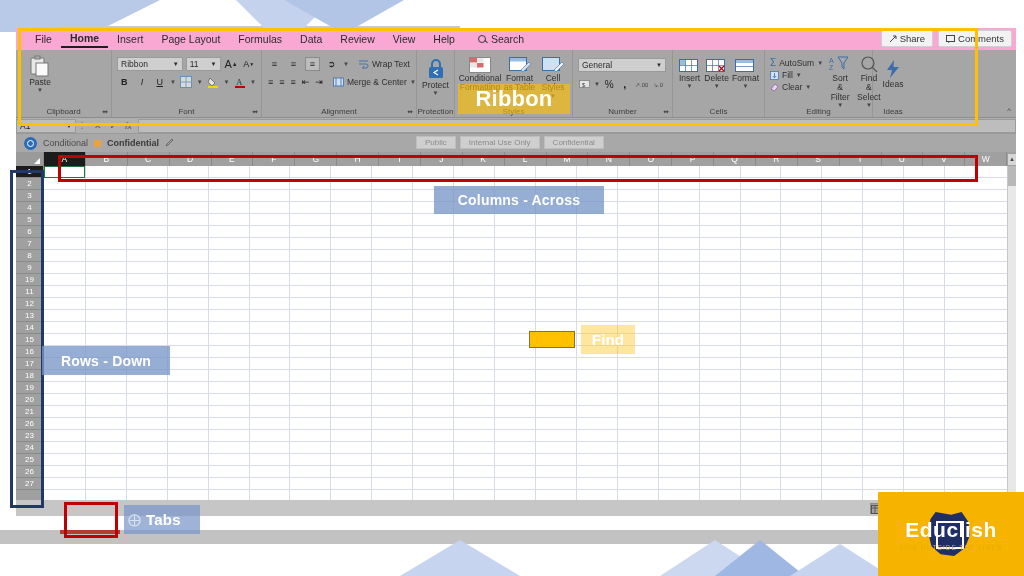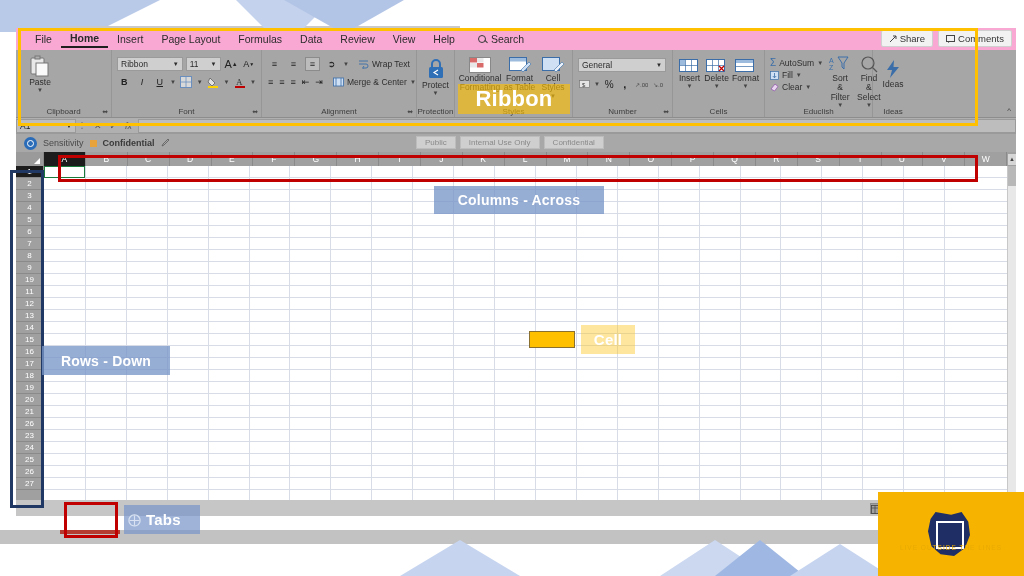--- a/index.html
+++ b/index.html
@@ -483,21 +483,21 @@
           </div>
           <div class="bigbtn" style="width:30px">
             <svg width="20" height="18" viewBox="0 0 20 18">
                 <circle cx="9" cy="8" r="6" fill="none" stroke="#555" stroke-width="1.2"></circle>
                 <path d="M13.5 12.5 L18 17" stroke="#555" stroke-width="1.2"></path>
               </svg>
             <span class="cap">Find &amp; Select</span>
             <span class="chev">▼</span>
           </div>
         </div>
-        <div class="glabel">Educlish</div>
+        <div class="glabel">Editing</div>
       </div>
 
       <div class="rgroup" style="width:40px;border-right:none;">
         <div class="rrow" style="margin-top:6px;justify-content:center;">
           <div class="bigbtn">
             <svg width="18" height="20" viewBox="0 0 18 20">
                 <path d="M10 1 L3 11 L8 11 L6 19 L15 8 L9.5 8 Z" fill="#3b6ea8"></path>
               </svg>
             <span class="cap">Ideas</span>
           </div>
@@ -520,21 +520,21 @@
       <span>✓</span>
       <span style="font-style:italic">fx</span>
     </div>
     <div class="fx-input"></div>
   </div>
 
   <div class="sens-bar">
     <div class="sens-circle">
         <div class="inner"></div>
       </div>
-    <span>Sensitivity</span>
+    <span>Conditional</span>
     <span class="sens-dot"></span>
     <span style="font-weight:bold;color:#3a3a3a;">Confidential</span>
     <span>
       <svg width="9" height="9" viewBox="0 0 9 9">
           <path d="M1 8 L2 6 L7 1 L8 2 L3 7 Z" fill="none" stroke="#5a5a5a" stroke-width="0.8"></path>
         </svg>
     </span>
     <div class="sens-pills">
       <div class="sens-pill">Public</div>
       <div class="sens-pill">Internal Use Only</div>
@@ -682,24 +682,25 @@
 <div class="anno box-yellow" style="left:18px; top:28px; width:960px; height:98px;"></div>
 <div class="anno lbl lbl-ribbon" style="left:458px; top:84px; width:112px; height:30px;">Ribbon</div>
 
 <div class="anno box-red" style="left:58px; top:155px; width:920px; height:27px;"></div>
 <div class="anno lbl lbl-blue" style="left:434px; top:186px; width:170px; height:28px;">Columns - Across</div>
 
 <div class="anno box-blue" style="left:10px; top:170px; width:34px; height:338px;"></div>
 <div class="anno lbl lbl-blue" style="left:42px; top:346px; width:128px; height:29px;">Rows - Down</div>
 
 <div class="cellmark anno" style="left:529px; top:331px; width:46px; height:17px;"></div>
-<div class="anno lbl lbl-cell" style="left:581px; top:325px; width:54px; height:29px;">Cell</div>
+<div class="anno lbl lbl-cell" style="left:581px; top:325px; width:54px; height:29px;">Find</div>
 
 <div class="anno box-red" style="left:64px; top:502px; width:54px; height:36px;"></div>
 <div class="anno lbl lbl-tabs" style="left:124px; top:505px; width:76px; height:29px; justify-content:flex-start; padding-left:22px;">Tabs</div>
 <div class="anno" style="left:128px; top:512px; color:#d8e2f2; font-size:13px;">⨁</div>
 
 <div class="logo">
   <div class="inner">
     <div class="splat"></div>
+    <div class="word">Educlish</div>
     <div class="tag">LIVE OUTSIDE THE LINES</div>
   </div>
 </div>
 
 </body></html>

